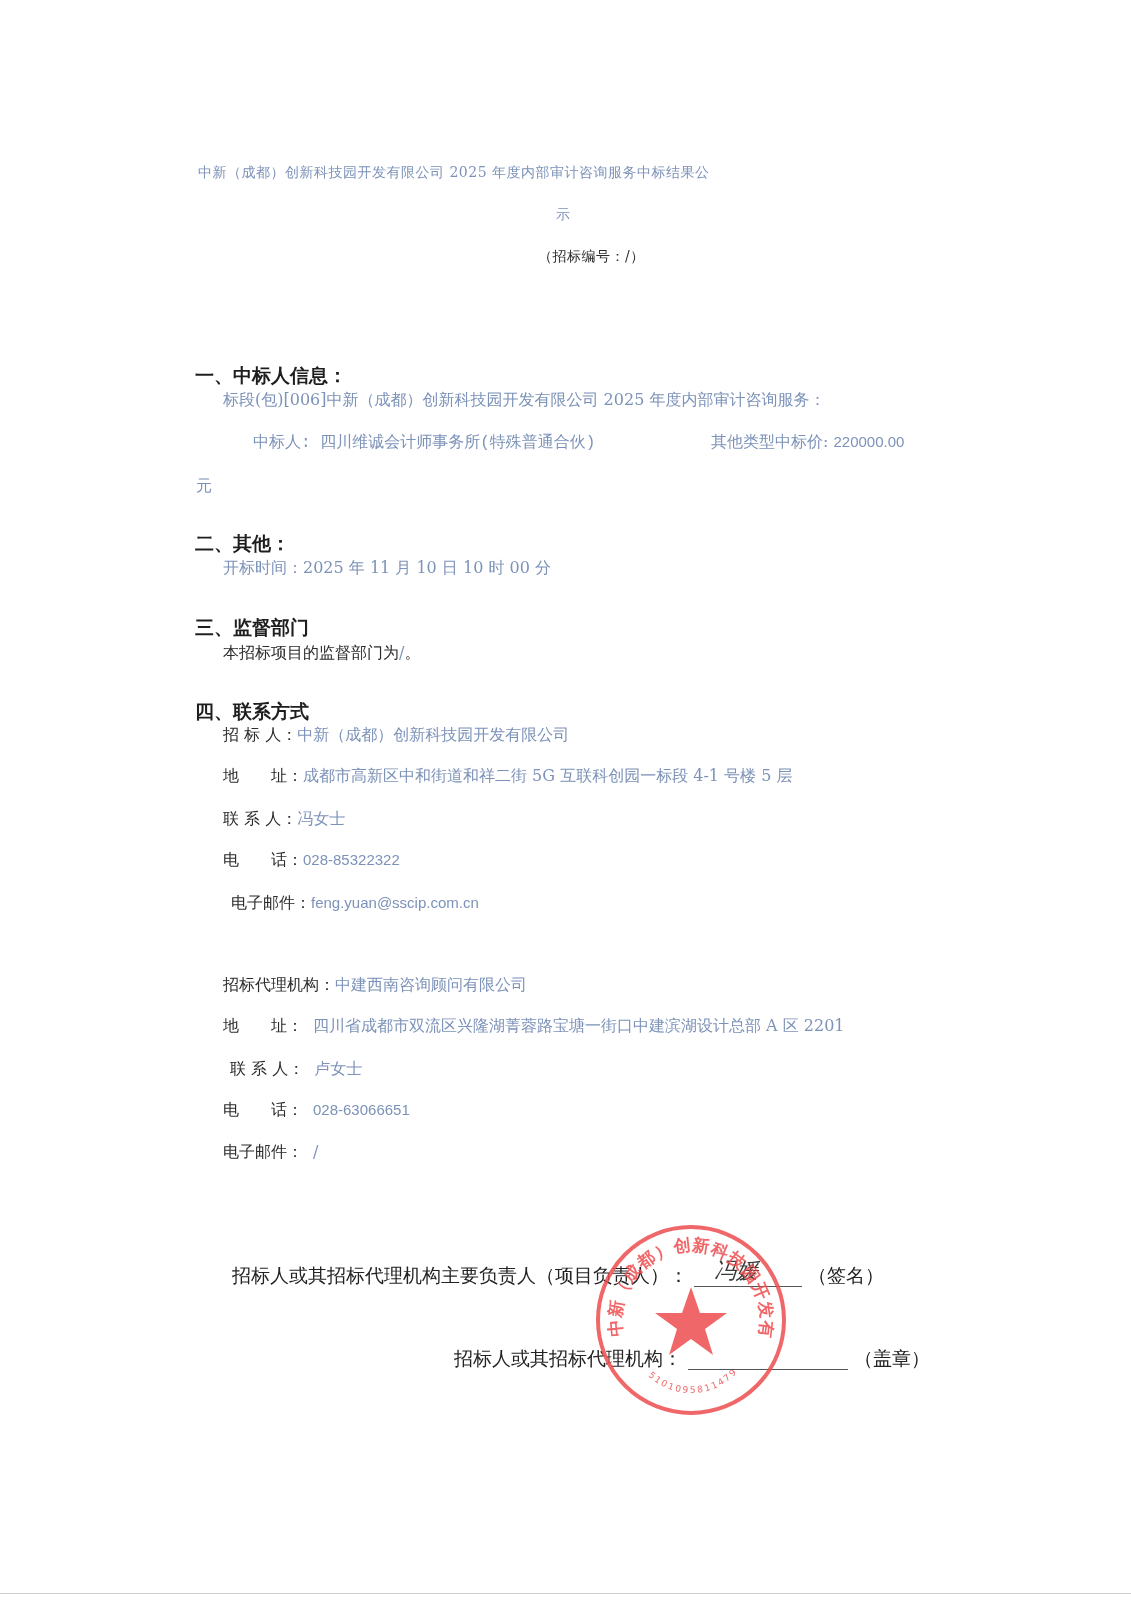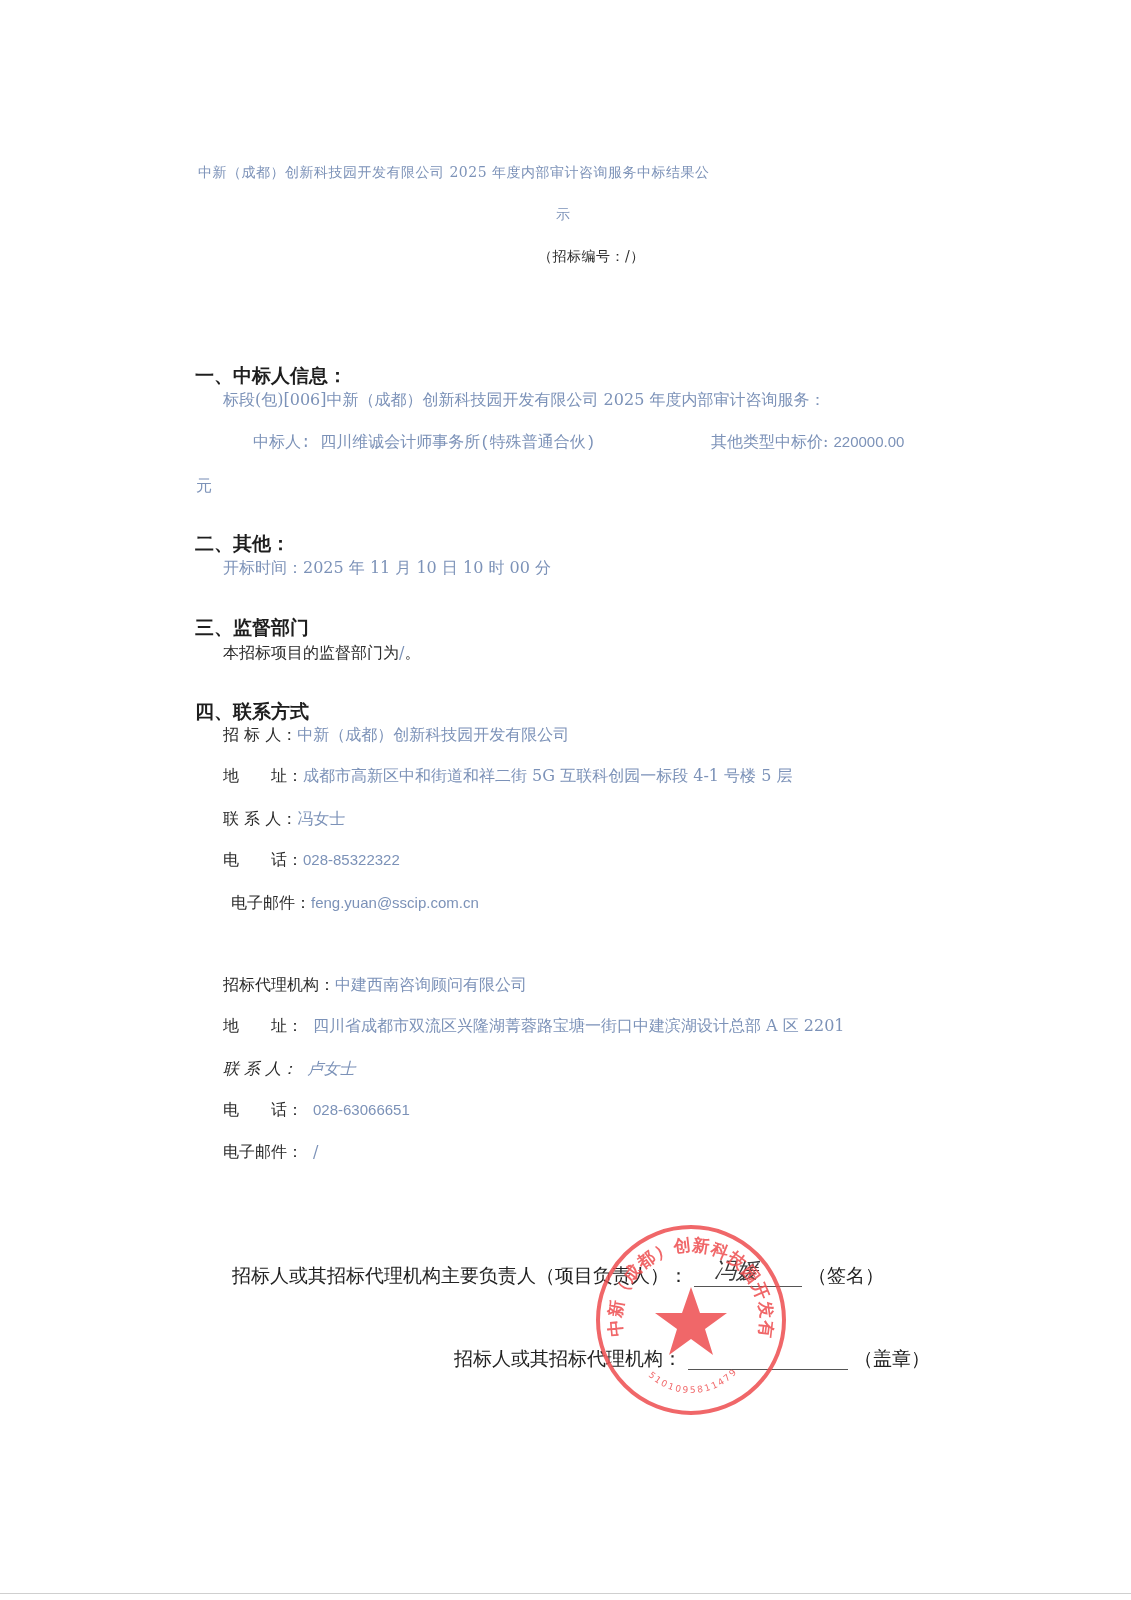--- a/index.html
+++ b/index.html
@@ -69,21 +69,21 @@
 <div class="abs p" style="left:231px; top:893px;">
   <span class="dark lbl">电子邮件：</span><span class="blue mono">feng.yuan@sscip.com.cn</span>
 </div>
 
 <div class="abs p" style="left:223px; top:975px;">
   <span class="dark lbl">招标代理机构：</span><span class="blue">中建西南咨询顾问有限公司</span>
 </div>
 <div class="abs p" style="left:223px; top:1016px;">
   <span class="dark lbl" style="margin-right:10px;">地　　址：</span><span class="blue">四川省成都市双流区兴隆湖菁蓉路宝塘一街口中建滨湖设计总部 A 区 2201</span>
 </div>
-<div class="abs p" style="left:223px; top:1059px;font-style:italic;">
+<div class="abs p" style="left:230px; top:1059px;">
   <span class="dark lbl" style="margin-right:10px;">联 系 人：</span><span class="blue">卢女士</span>
 </div>
 <div class="abs p" style="left:223px; top:1100px;">
   <span class="dark lbl" style="margin-right:10px;">电　　话：</span><span class="blue mono">028-63066651</span>
 </div>
 <div class="abs p" style="left:223px; top:1142px;">
   <span class="dark lbl" style="margin-right:10px;">电子邮件：</span><span class="blue">/</span>
 </div>
 
 <div class="abs sig" style="left:232px; top:1263px;">

